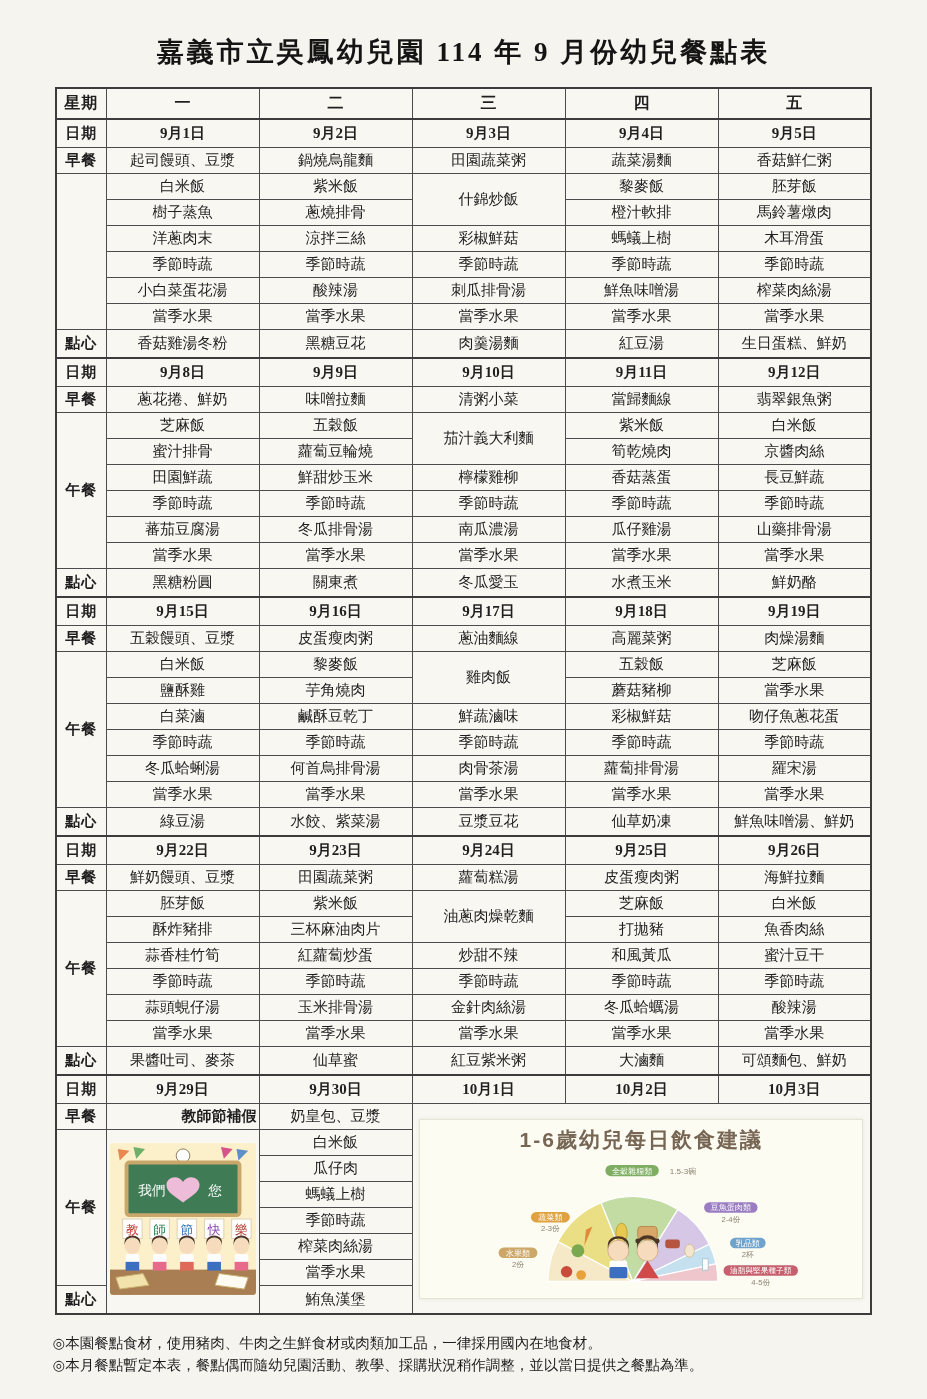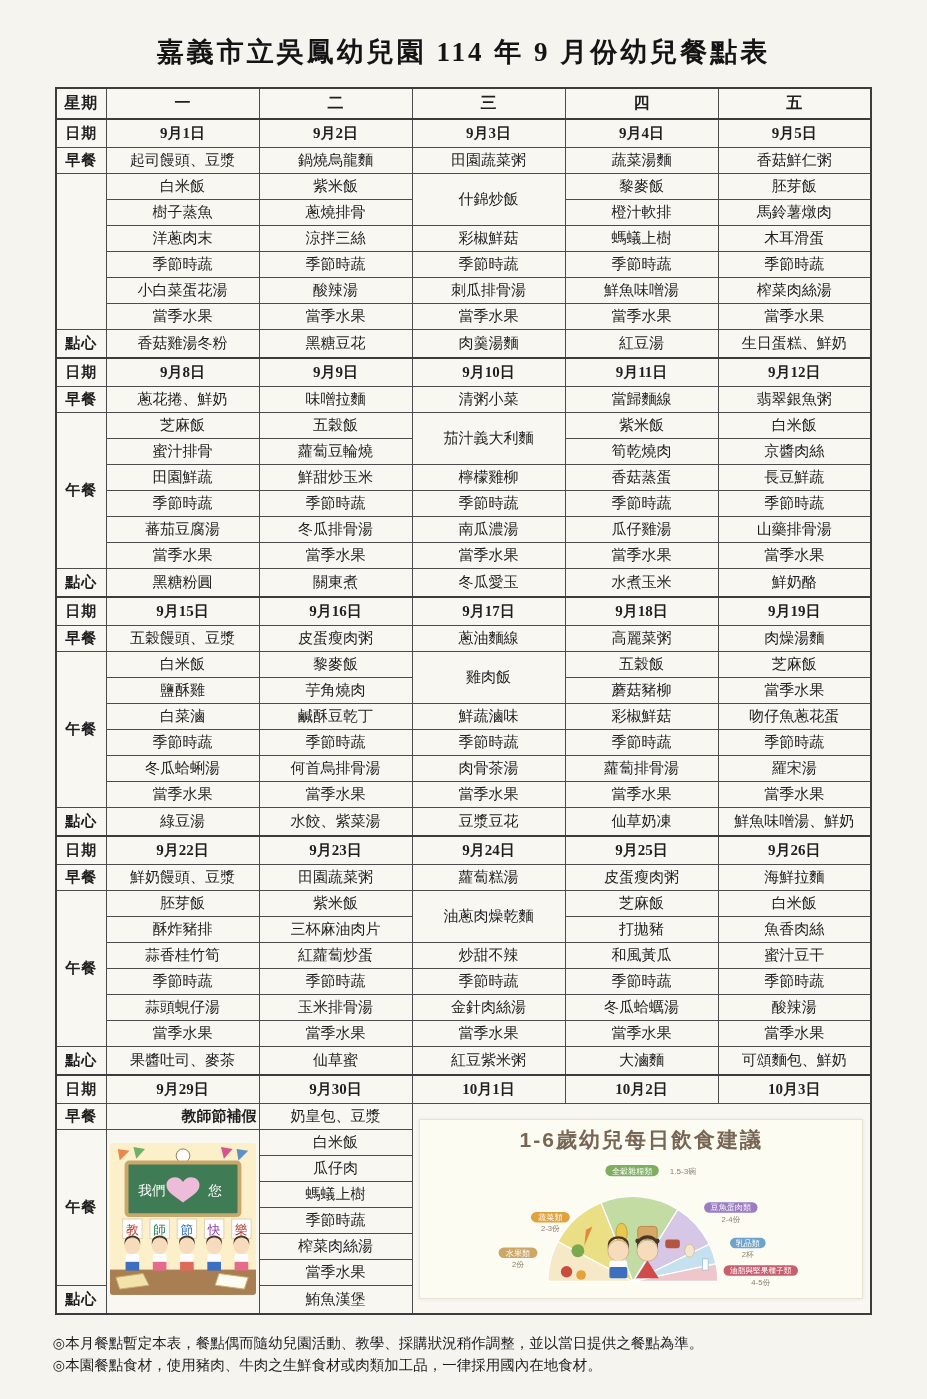--- a/index.html
+++ b/index.html
@@ -507,17 +507,17 @@
           <td>當季水果</td>
         </tr>
     <tr class="snack-row">
       <td class="lbl">點心</td>
       <td>鮪魚漢堡</td>
     </tr>
   </tbody>
 </table>
 
 <div class="notes">
+  <p>◎本園餐點食材，使用豬肉、牛肉之生鮮食材或肉類加工品，一律採用國內在地食材。</p>
   <p>◎本月餐點暫定本表，餐點偶而隨幼兒園活動、教學、採購狀況稍作調整，並以當日提供之餐點為準。</p>
-  <p>◎本園餐點食材，使用豬肉、牛肉之生鮮食材或肉類加工品，一律採用國內在地食材。</p>
 </div>
 
 </div>
 
 </body></html>

